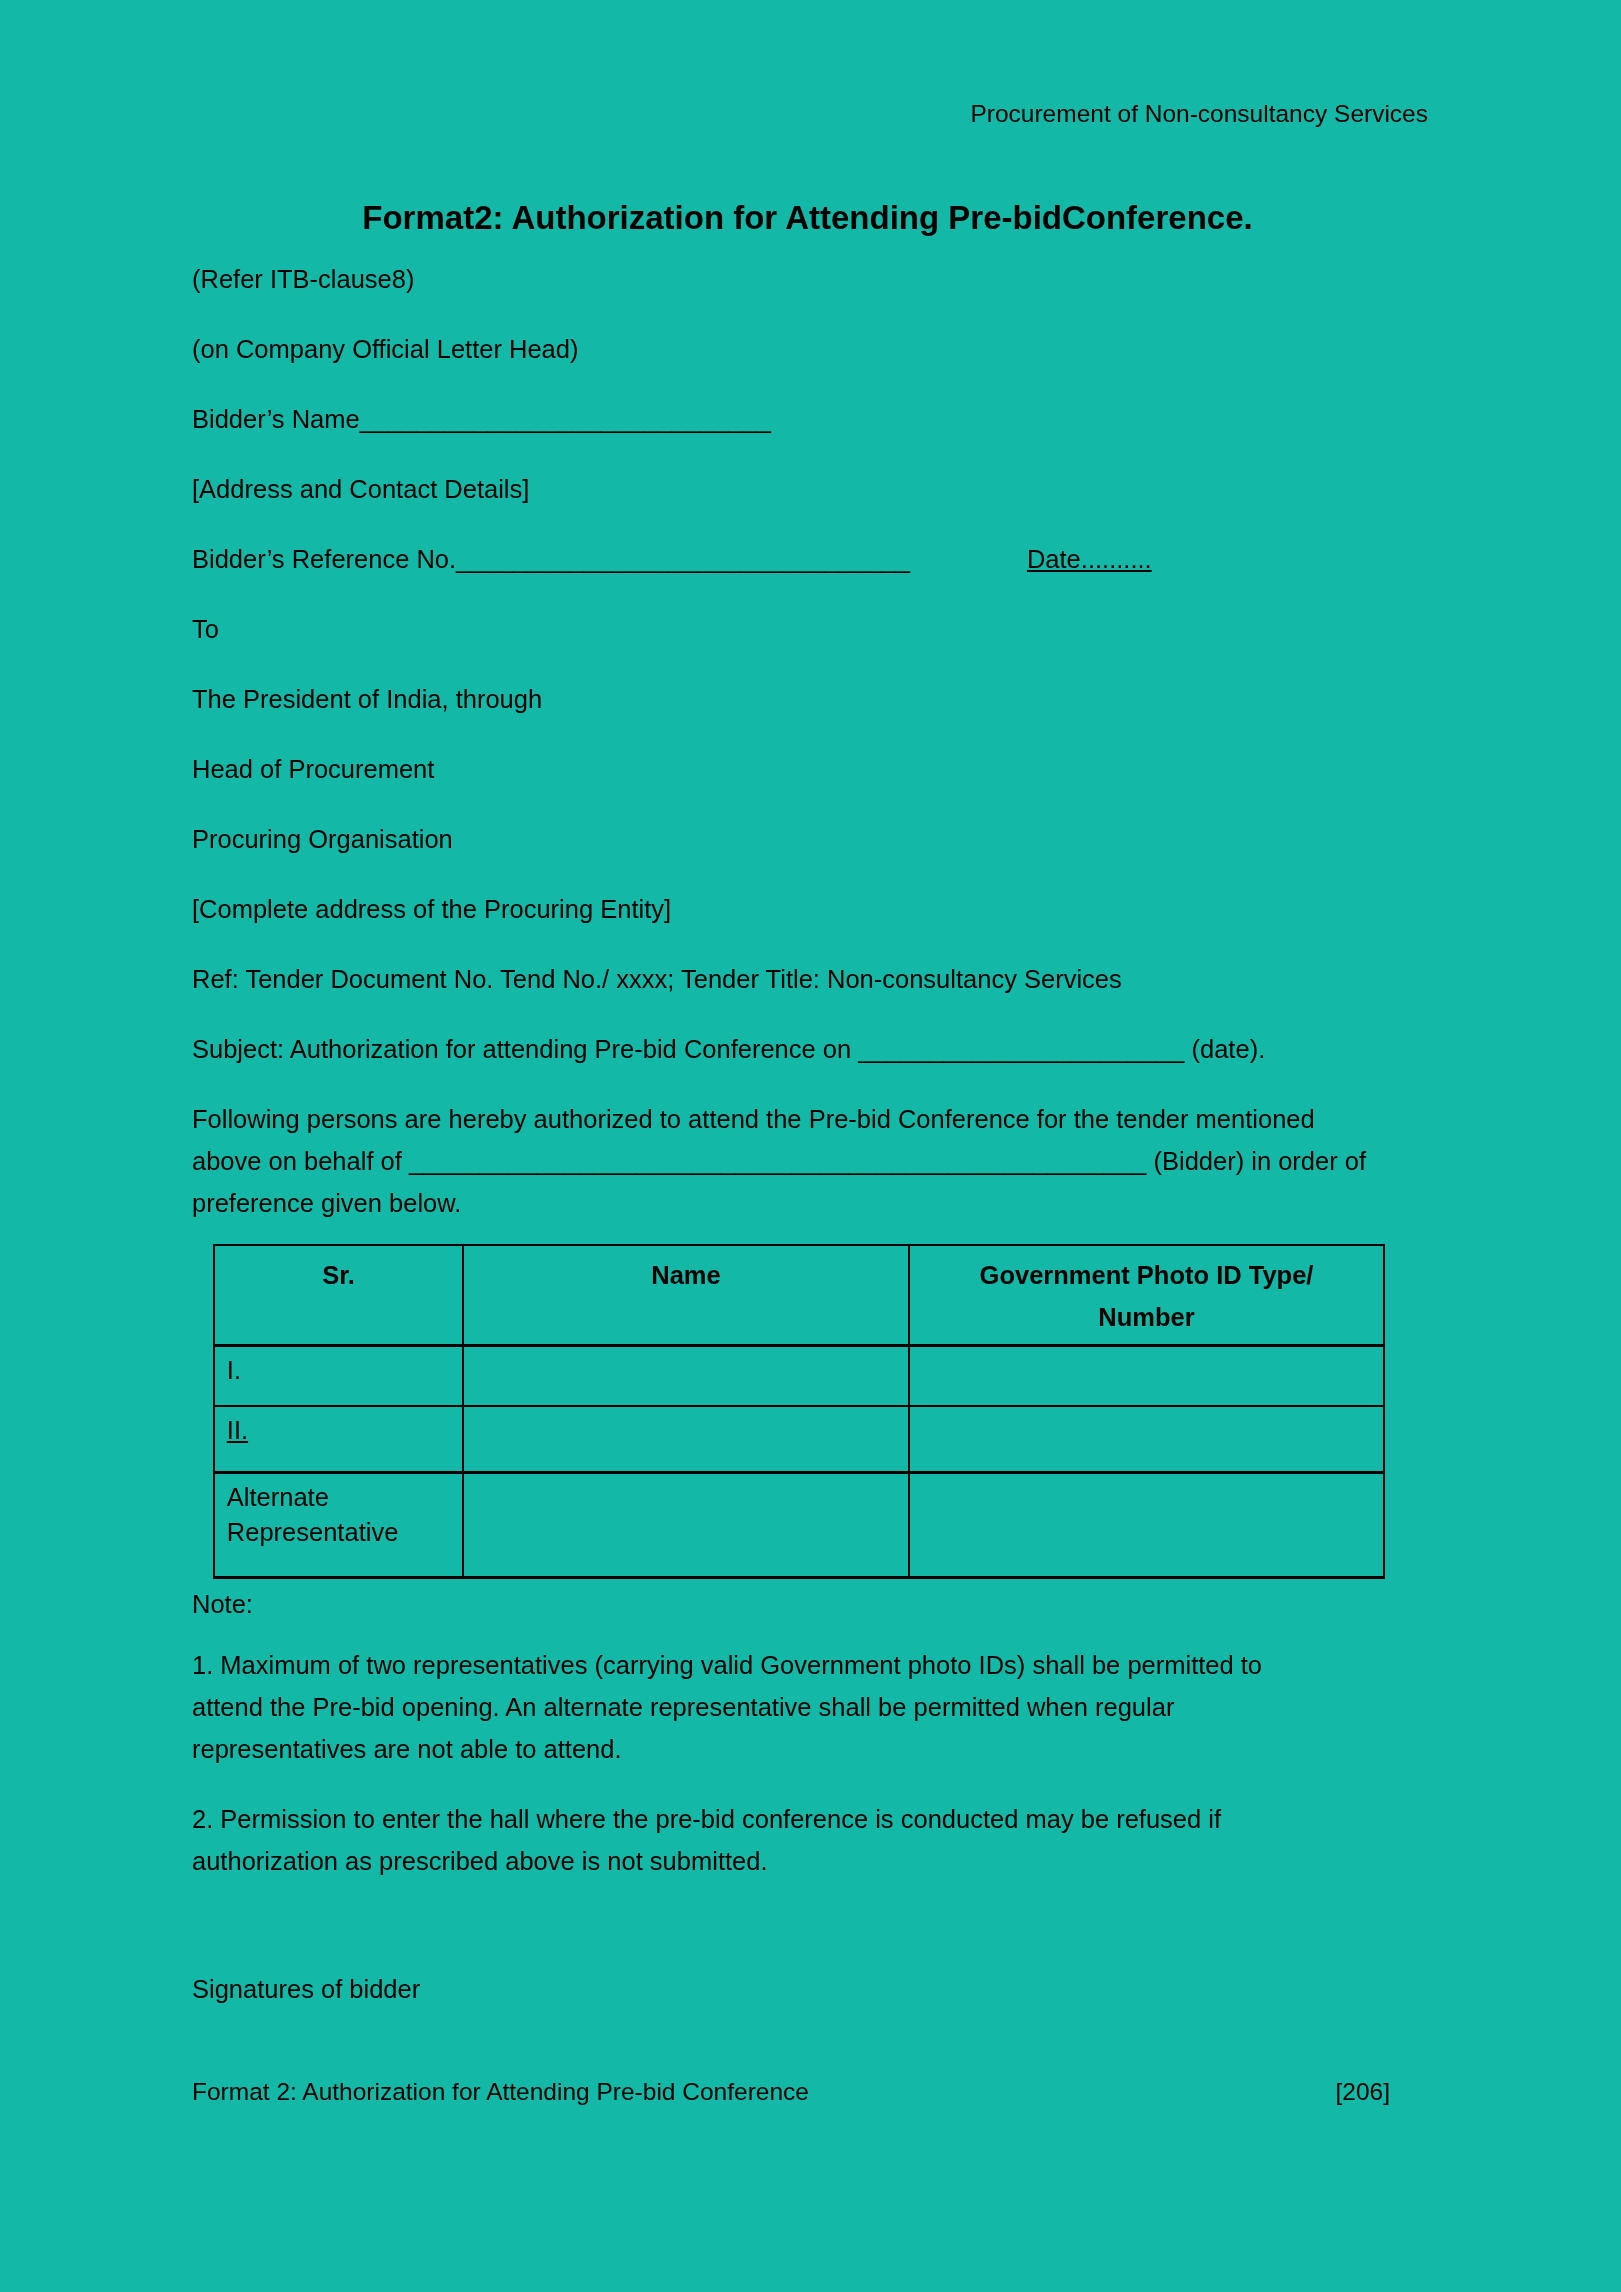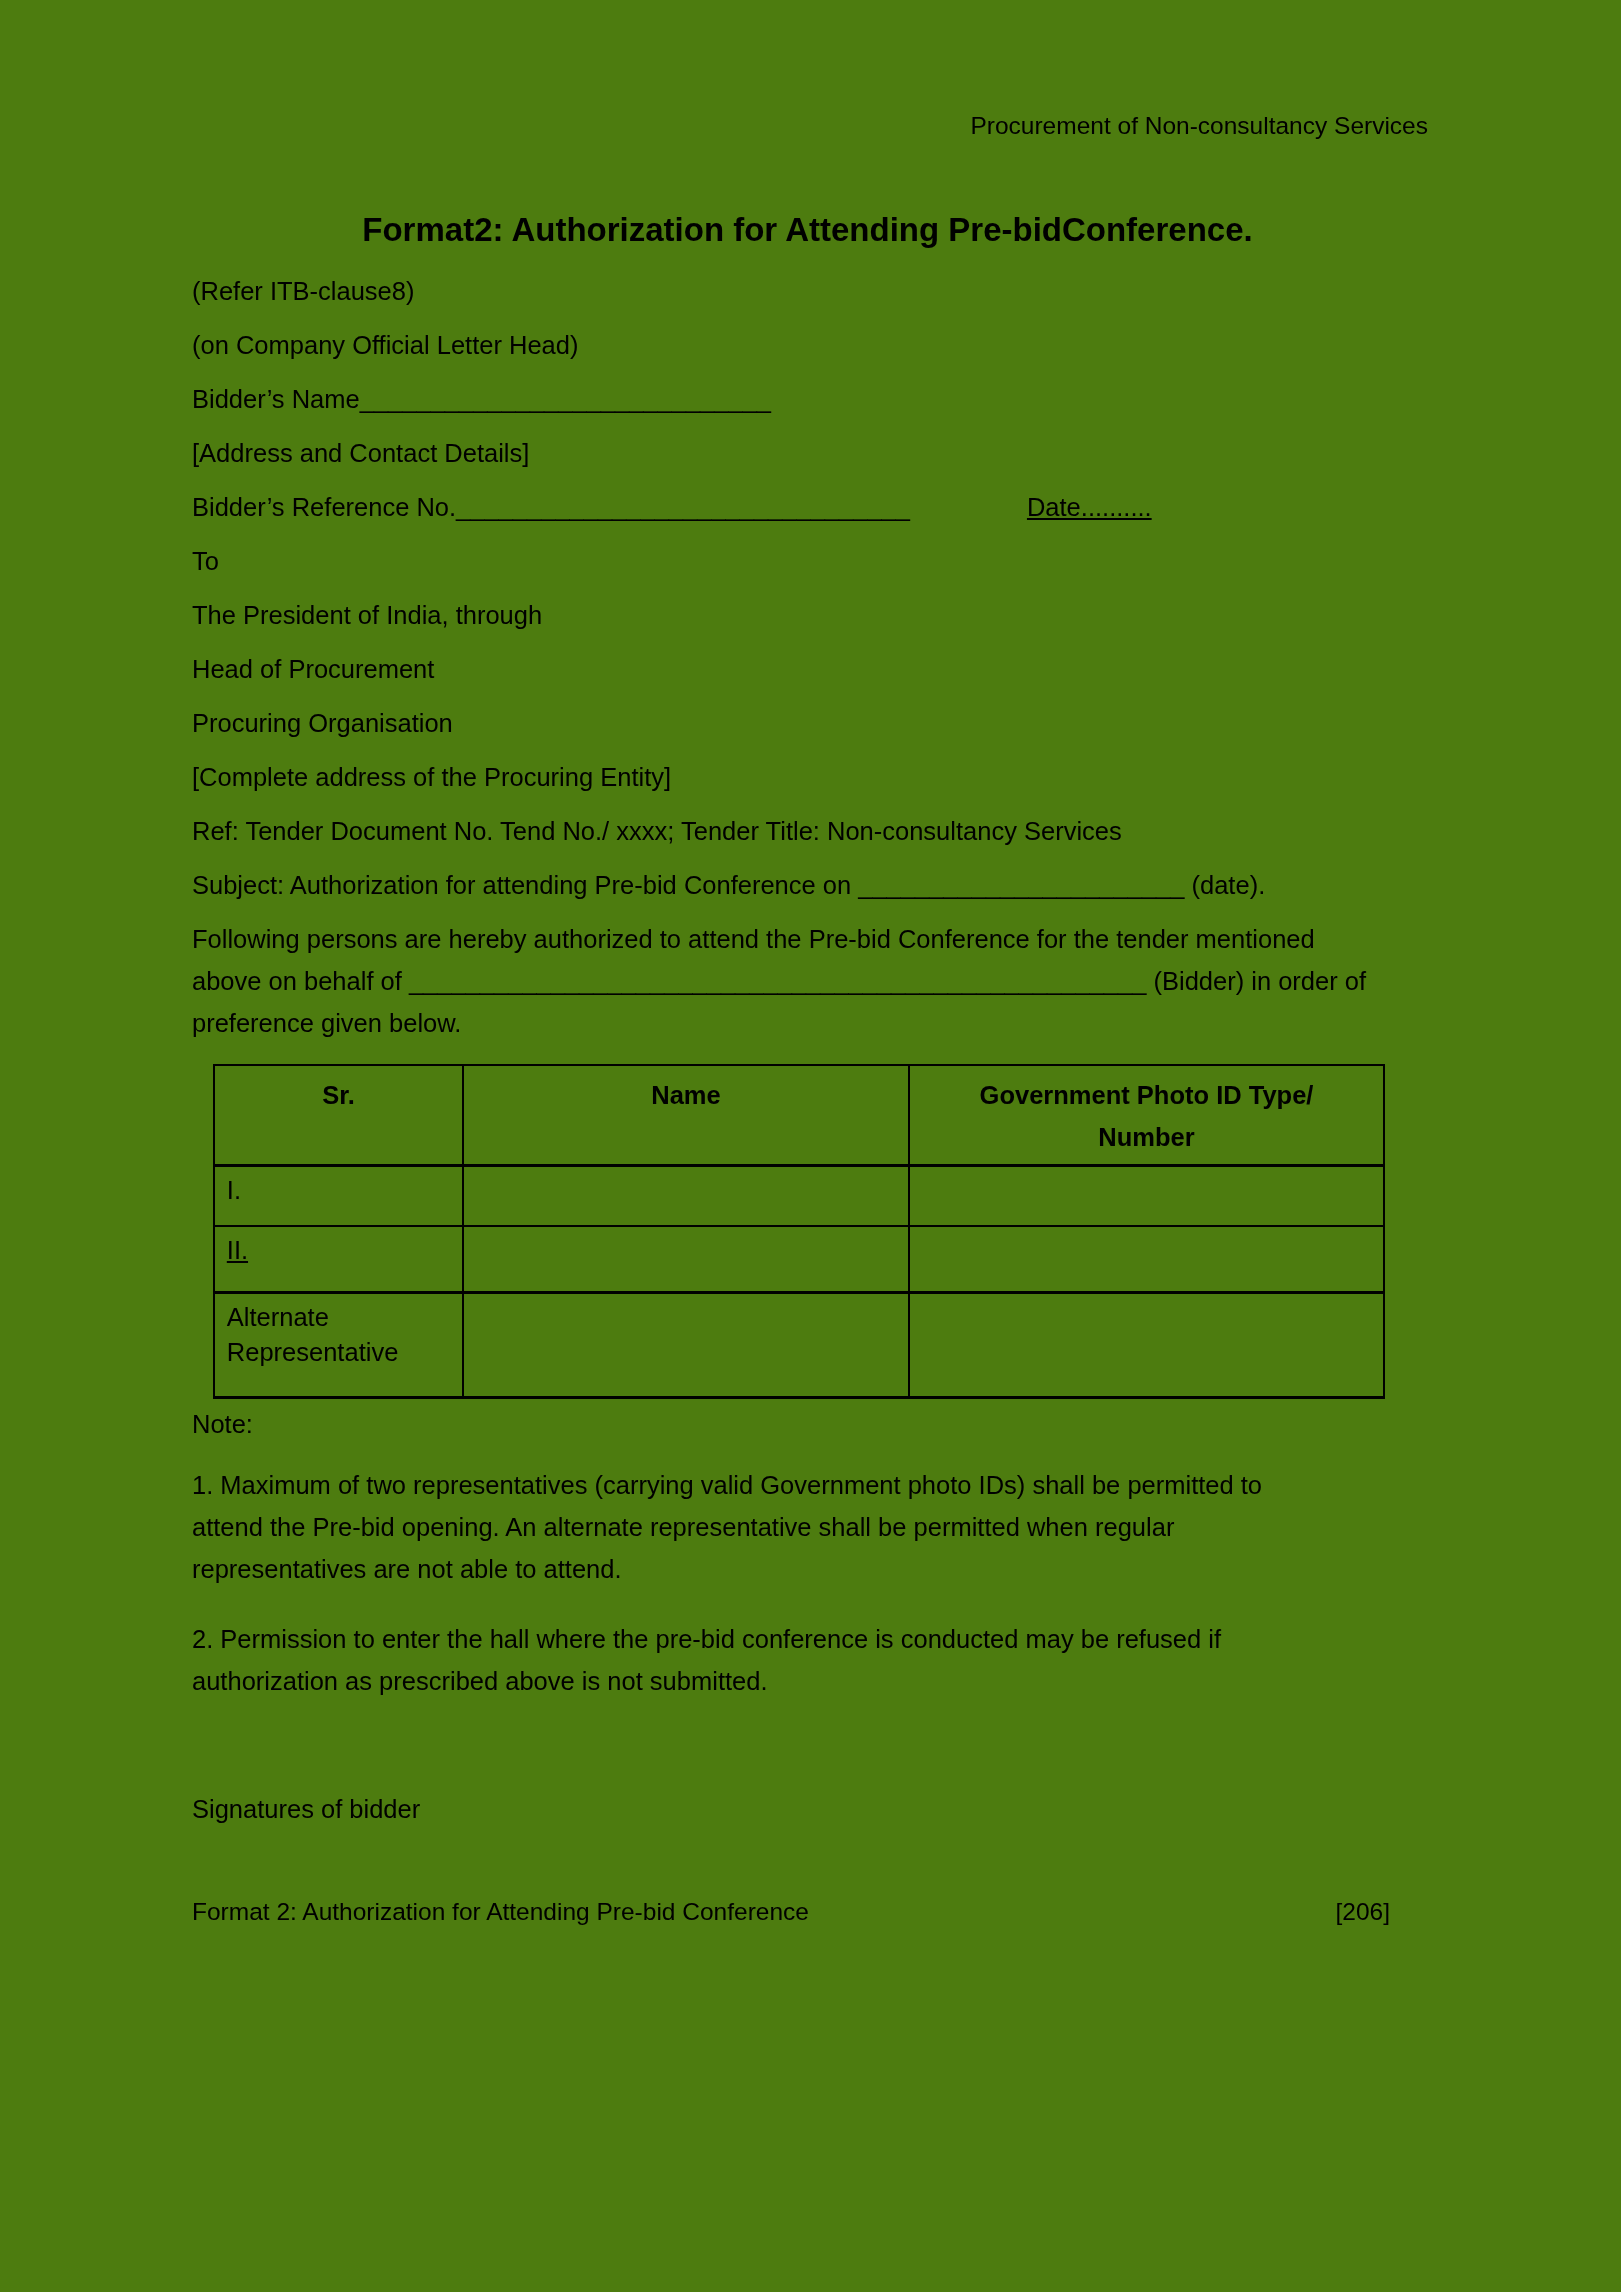--- a/index.html
+++ b/index.html
@@ -1,44 +1,44 @@
 <!DOCTYPE html>
 <html><head>
 <meta charset="utf-8">
 <style>
   html,body{margin:0;padding:0;background:#e9e9e9;}
   .page{
     position:relative;
     width:1621px;
     height:2293px;
     margin:0 auto;
-    background:#4d7c0f;
+    background:#14b8a6;
     color:#000000;
     font-family:"Liberation Sans",sans-serif;
     font-size:25.5px;
     line-height:42px;
     box-sizing:border-box;
-    padding:12px 147px 0 192px;
+    padding:0 147px 0 192px;
     overflow:hidden;
   }
   .doc-header{
     padding-top:93px;
     padding-right:46px;
     text-align:right;
     font-size:24.5px;
   }
   .doc-title{
     margin-top:60px;
     margin-right:51px;
     text-align:center;
     font-size:33px;
     font-weight:700;
     line-height:45px;
   }
-  .para{margin-top:12px;}
+  .para{margin-top:28px;}
   .para-first{margin-top:17.6px;}
   .pre{white-space:pre-line;}
   .date-span{display:inline-block;margin-left:117px;text-decoration:underline;}
 
   table.auth-table{
     border-collapse:collapse;
     table-layout:fixed;
     width:1170px;
     margin-left:21px;
     margin-top:20.6px;

